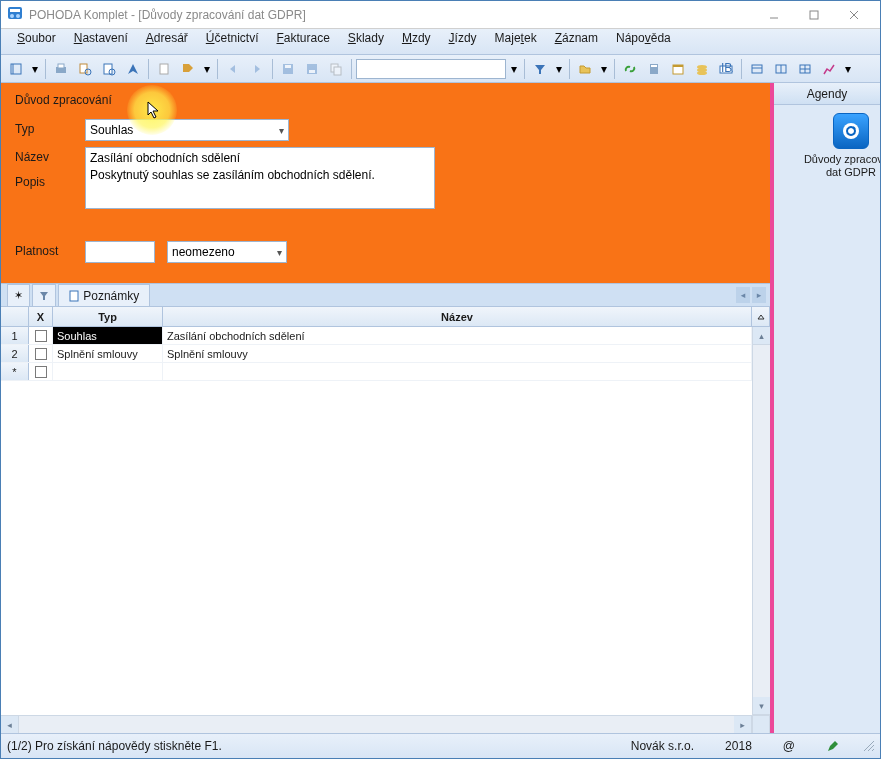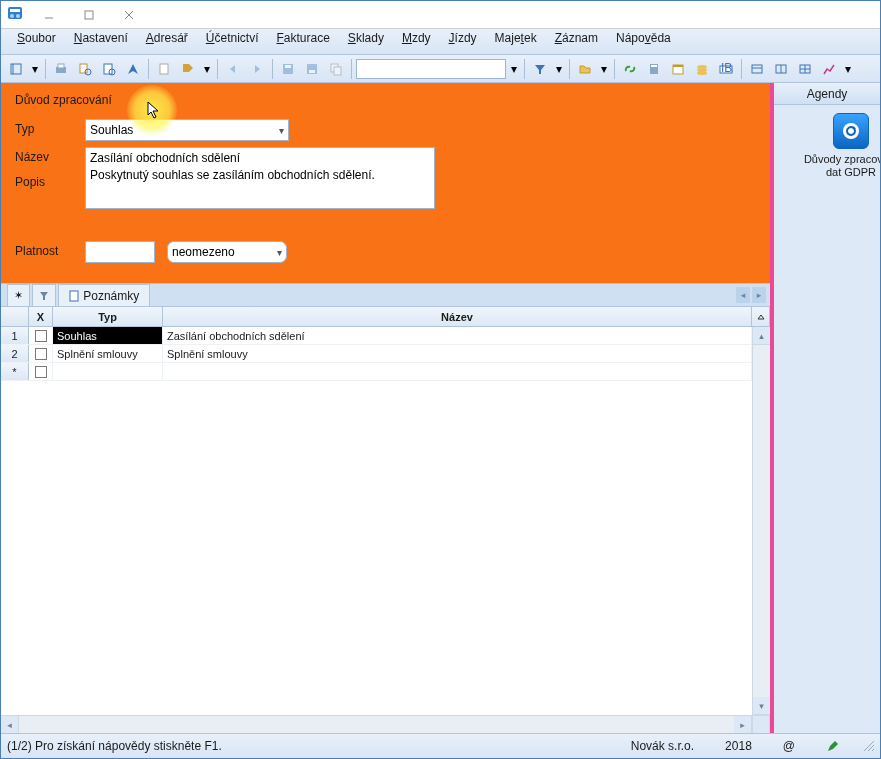--- a/index.html
+++ b/index.html
@@ -35,21 +35,21 @@
 
 
 .form-panel { background: #f97316; padding: 10px 14px 14px 14px; position: relative; }
 .form-title { font-size: 12px; color: #1a1a1a; margin-bottom: 12px; display:inline-block; }
 .highlight { position: absolute; left: 126px; top: 2px; width: 50px; height: 50px; border-radius: 50%; background: radial-gradient(circle, rgba(255,245,80,0.9) 0%, rgba(255,245,80,0.65) 50%, rgba(255,245,80,0) 75%); pointer-events:none; }
 .cursor-svg { position:absolute; left:146px; top:18px; pointer-events:none; }
 
 .form-row { display: flex; align-items: flex-start; margin-bottom: 6px; }
 .form-label { width: 70px; color: #1a1a1a; padding-top: 3px; }
 .select-box { width: 204px; height: 22px; border: 1px solid #9db5d0; background: #fff; display: flex; align-items: center; padding: 0 4px; justify-content: space-between; cursor: pointer; }
-.select-box.small { width: 120px; border-radius: 7px; }
+.select-box.small { width: 120px; }
 .select-arrow { color: #555; font-size: 10px; }
 .textarea-box { width: 350px; height: 62px; border: 1px solid #9db5d0; background: #fff; padding: 3px 4px; overflow: hidden; }
 .small-input { width: 70px; height: 22px; border: 1px solid #9db5d0; background: #fff; padding: 0 4px; margin-right: 12px; }
 
 
 .tab-strip { height: 24px; background: #cfe0f3; border-top: 1px solid #b0c4de; border-bottom: 1px solid #b0c4de; display: flex; align-items: flex-end; padding-left: 6px; position:relative; }
 .tab { height: 22px; padding: 0 10px; display: flex; align-items: center; gap: 4px; border: 1px solid #b0c4de; border-bottom: none; background: #e8f0fa; margin-right: 2px; cursor: pointer; font-size: 11px; color: #1a1a1a; }
 .tab.icon-only { padding: 0 6px; }
 .tab-nav { position:absolute; right:4px; top:3px; display:flex; gap:2px; }
 .tab-nav .nb { width:14px; height:16px; background:#bcd2ea; display:flex; align-items:center; justify-content:center; color:#6b87a8; font-size:9px; cursor:pointer; }
@@ -92,20 +92,21 @@
 
 <div class="titlebar">
   <span class="app-icon">
     <svg viewBox="0 0 16 16">
         <rect x="1" y="2" width="14" height="12" rx="2" fill="#2f7fd1"></rect>
         <rect x="3" y="4" width="10" height="3" fill="#fff"></rect>
         <circle cx="5" cy="11" r="2" fill="#aad4ff"></circle>
         <circle cx="11" cy="11" r="2" fill="#aad4ff"></circle>
       </svg>
   </span>
+  <span class="title">POHODA Komplet - [Důvody zpracování dat GDPR]</span>
   <div class="win-btn">
     <svg width="10" height="10" viewBox="0 0 10 10">
         <path d="M1 8 H9" stroke="#888" stroke-width="1"></path>
       </svg>
   </div>
   <div class="win-btn">
     <svg width="10" height="10" viewBox="0 0 10 10">
         <rect x="1" y="1" width="8" height="8" fill="none" stroke="#888" stroke-width="1"></rect>
       </svg>
   </div>

